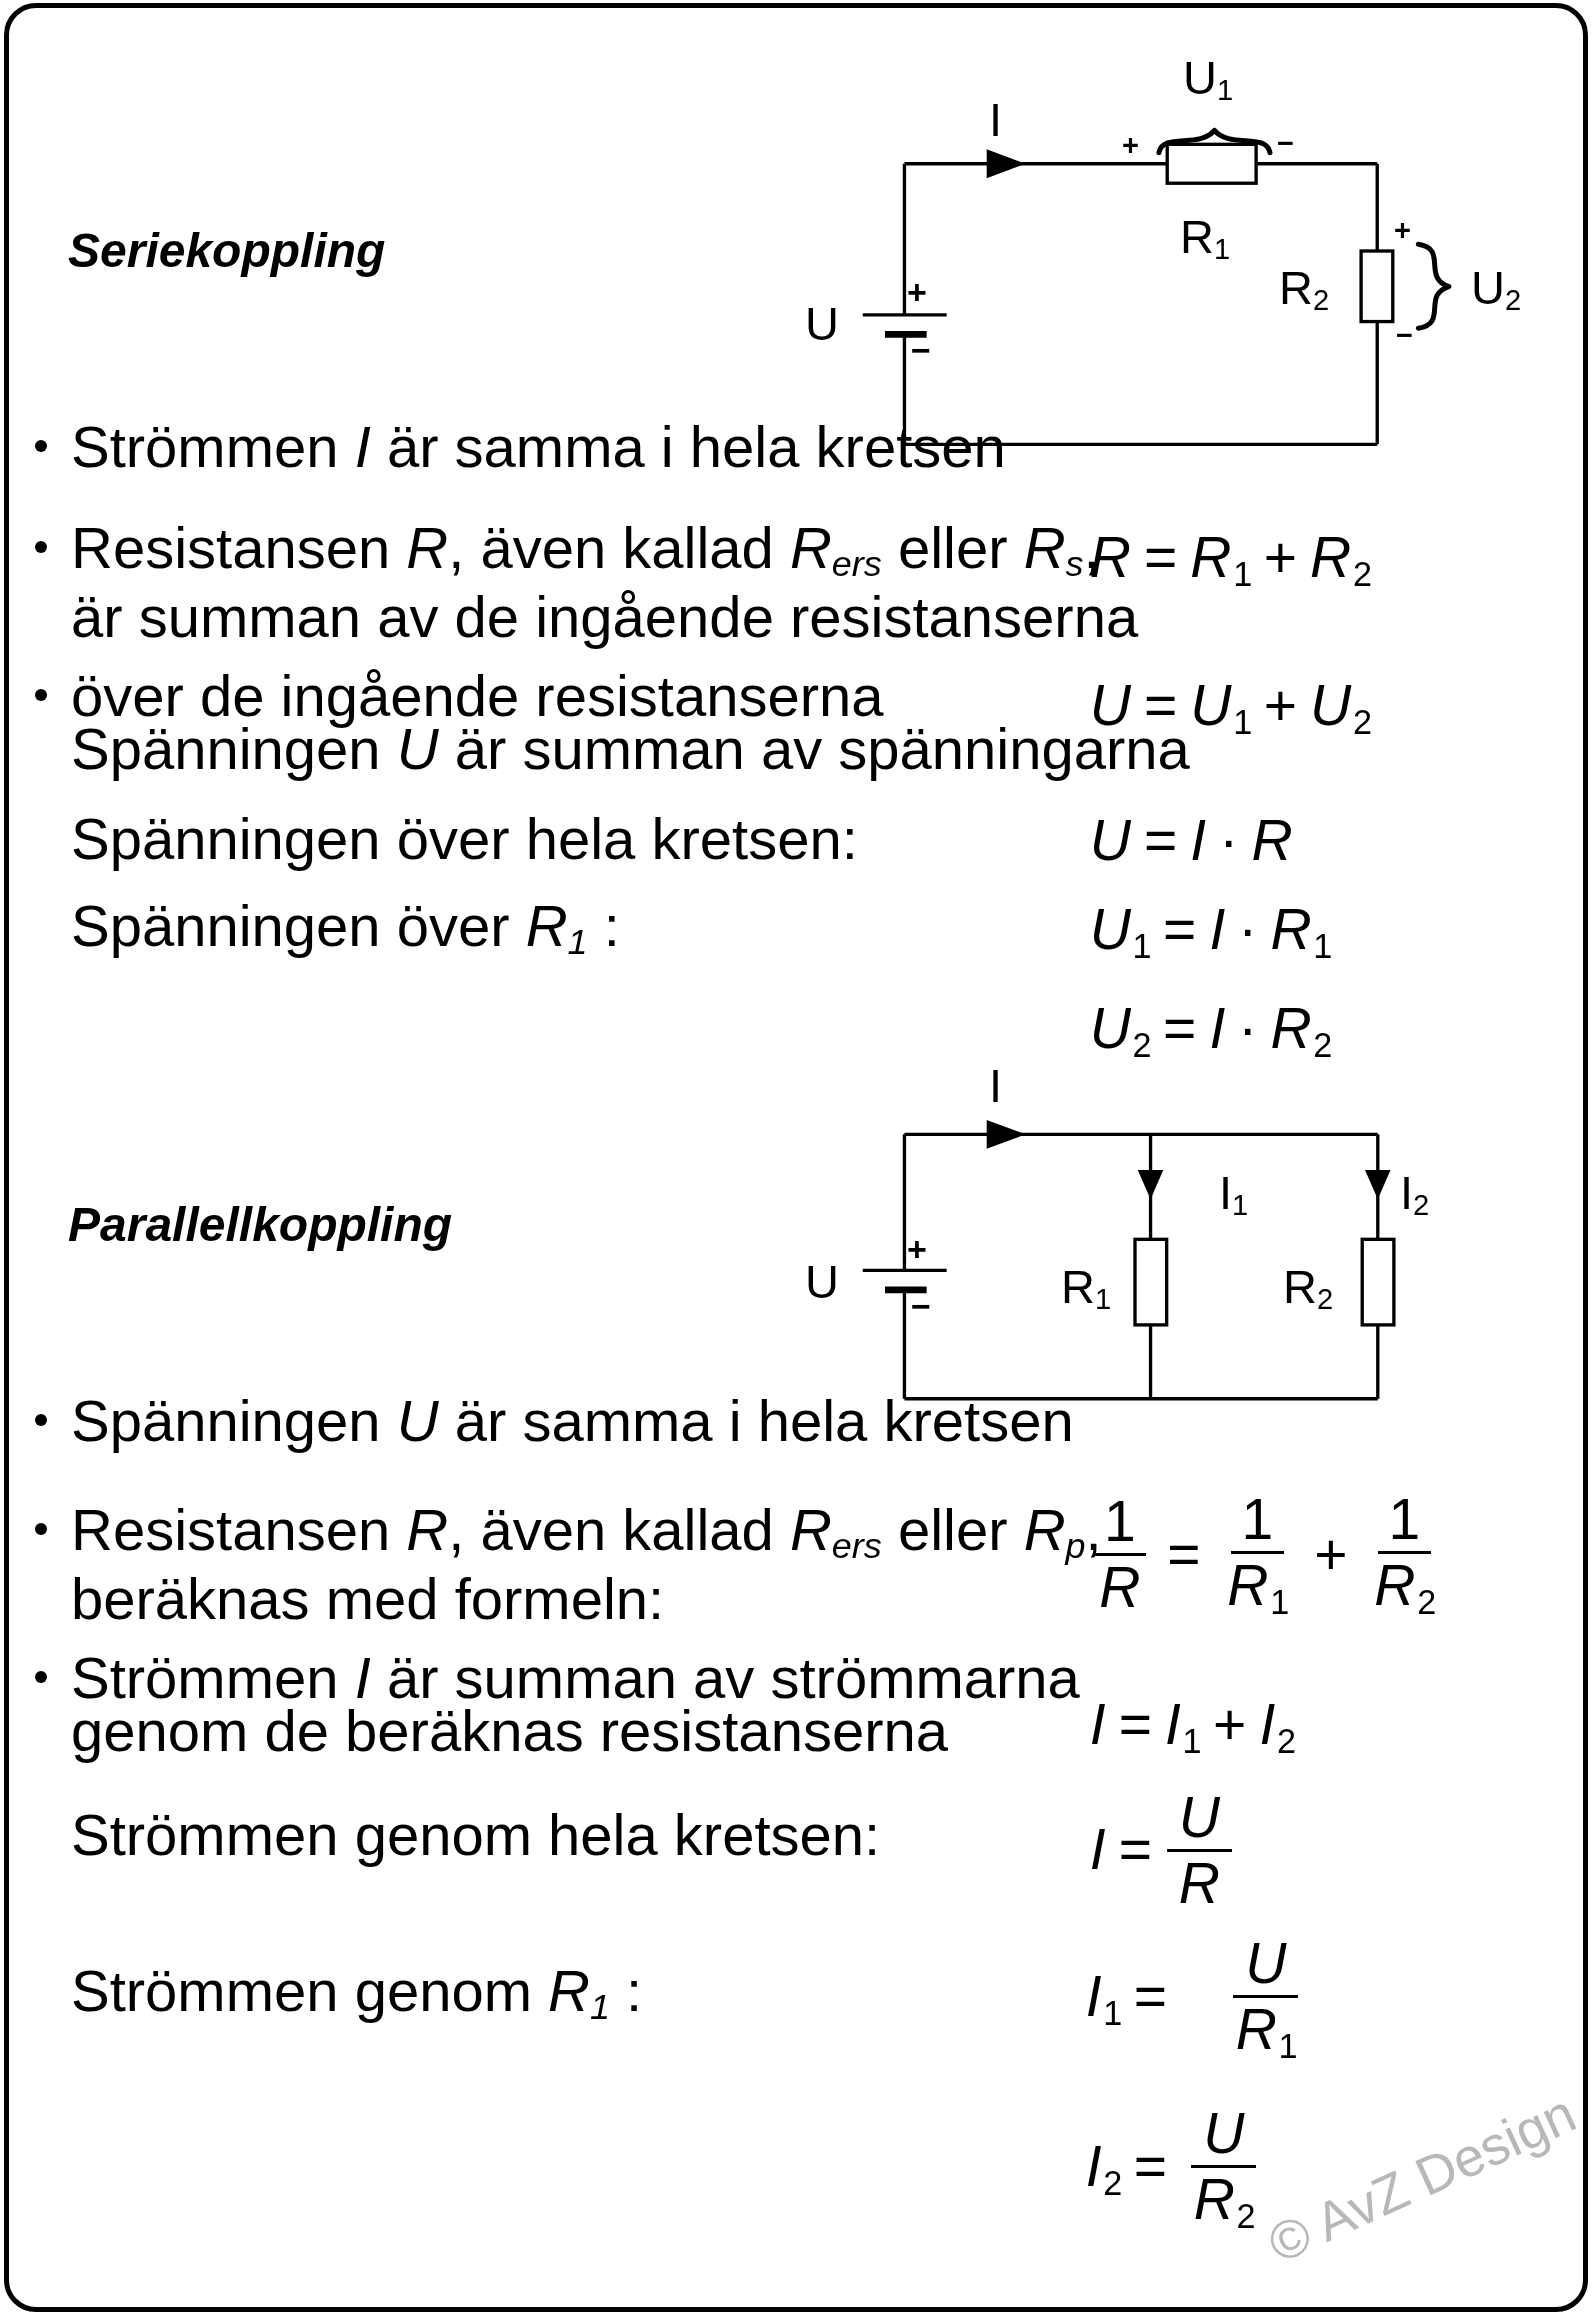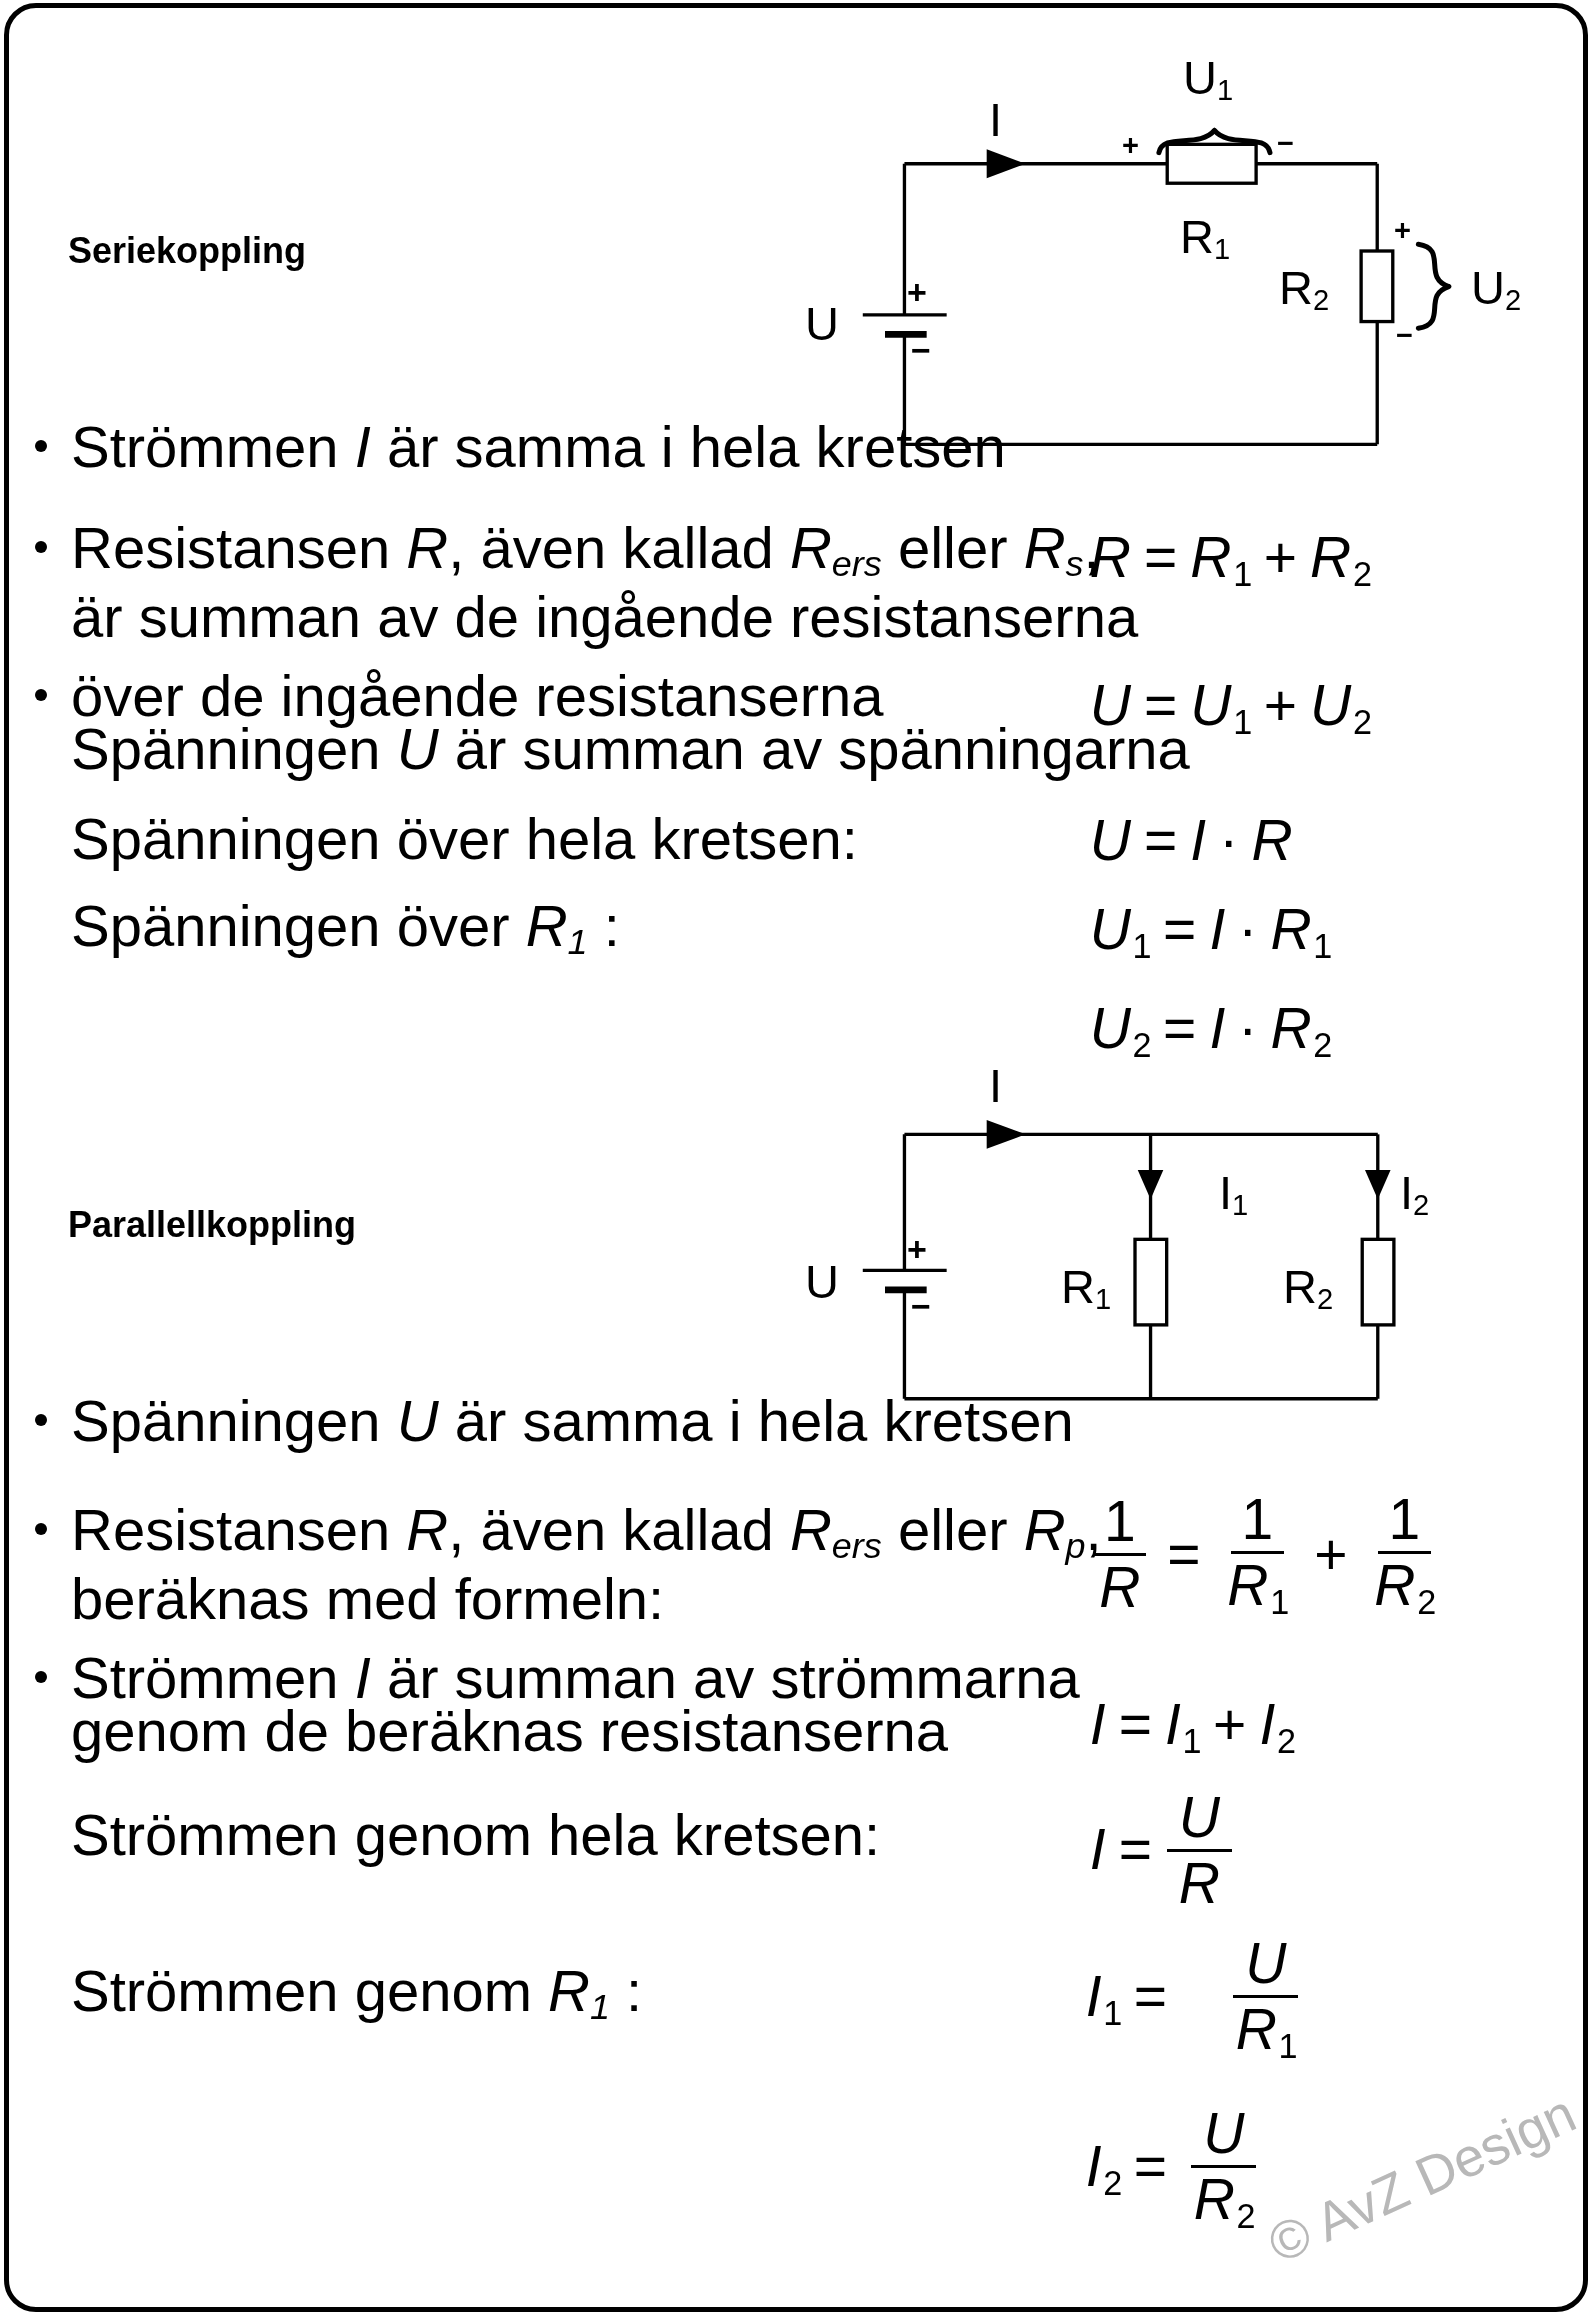--- a/index.html
+++ b/index.html
@@ -1,21 +1,21 @@
 <!DOCTYPE html>
 <html style="font-size:9px"><head>
 <meta charset="utf-8">
 <style>
   html,body{margin:0;padding:0;background:#e8e8e8;}
   .page{position:relative;width:1595px;height:2319px;background:#ffffff;overflow:hidden;
         font-family:"Liberation Sans","DejaVu Sans",sans-serif;color:#000;}
   .page-border{position:absolute;left:4.4px;top:3.3px;width:1584px;height:2309px;
         border:5px solid #000;border-radius:32px;box-sizing:border-box;}
 
-  .heading{position:absolute;font-weight:bold;font-size:36px;line-height:56px;white-space:nowrap;}
+  .heading{position:absolute;font-weight:bold;font-size:48px;line-height:56px;white-space:nowrap;font-style:italic;}
 
   .tblock{position:absolute;font-size:58px;}
   .tblock .tline{line-height:53px;white-space:pre;}
   .bullet{padding-left:37px;}
   .dot{position:absolute;left:1.1px;top:20px;width:12.2px;height:12.2px;border-radius:50%;background:#000;}
 
   .rn-t{}
   .rn-i{font-style:italic;}
   .rn-sub{font-size:62%;vertical-align:-0.22em;}
   .rn-isub{font-style:italic;font-size:62%;vertical-align:-0.22em;}

